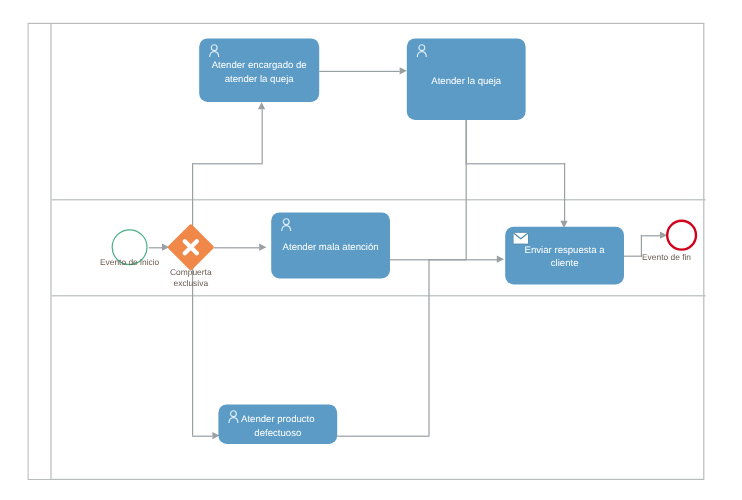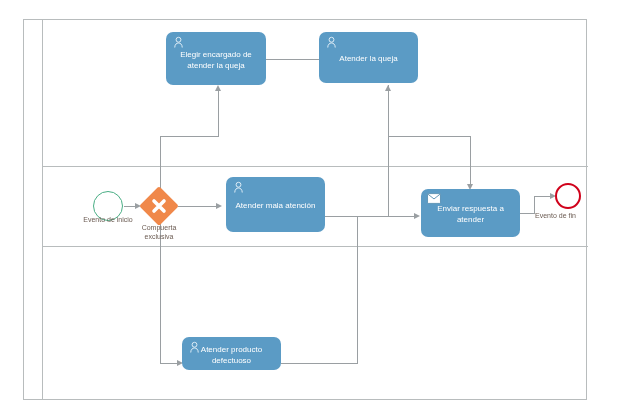--- a/index.html
+++ b/index.html
@@ -233,45 +233,45 @@
     </svg>
   </div>
   <div class="shape-label" style="left:114px; top:223px; width:90px;">Compuerta</div>
   <div class="shape-label" style="left:114px; top:232px; width:90px;">exclusiva</div>
 
   <div class="task" style="left:166px; top:32px; width:100px; height:53px;">
     <svg class="task-icon" viewBox="0 0 16 16">
       <circle cx="8" cy="4.6" r="3" fill="none" stroke="#dfeef7" stroke-width="1.2"></circle>
       <path d="M3.4 14.2 C3.4 10.4 5.6 8.6 8 8.6 C10.4 8.6 12.6 10.4 12.6 14.2" fill="none" stroke="#dfeef7" stroke-width="1.2"></path>
     </svg>
-    <span class="label">Elegir encargado de atender la queja</span>
-  </div>
-
-  <div class="task" style="left:319px; top:32px; width:99px; height:51px;">
+    <span class="label">Atender encargado de atender la queja</span>
+  </div>
+
+  <div class="task" style="left:339px; top:32px; width:99px; height:68px;">
     <svg class="task-icon" viewBox="0 0 16 16">
       <circle cx="8" cy="4.6" r="3" fill="none" stroke="#dfeef7" stroke-width="1.2"></circle>
       <path d="M3.4 14.2 C3.4 10.4 5.6 8.6 8 8.6 C10.4 8.6 12.6 10.4 12.6 14.2" fill="none" stroke="#dfeef7" stroke-width="1.2"></path>
     </svg>
     <span class="label">Atender la queja</span>
   </div>
 
   <div class="task" style="left:226px; top:177px; width:99px; height:55px;">
     <svg class="task-icon" viewBox="0 0 16 16">
       <circle cx="8" cy="4.6" r="3" fill="none" stroke="#dfeef7" stroke-width="1.2"></circle>
       <path d="M3.4 14.2 C3.4 10.4 5.6 8.6 8 8.6 C10.4 8.6 12.6 10.4 12.6 14.2" fill="none" stroke="#dfeef7" stroke-width="1.2"></path>
     </svg>
     <span class="label">Atender mala atención</span>
   </div>
 
   <div class="task" style="left:421px; top:189px; width:99px; height:48px;">
     <svg class="task-icon" viewBox="0 0 18 14" style="width:14px;height:11px;">
       <rect x="0.7" y="0.7" width="16.6" height="12.6" rx="0.8" fill="#ffffff" stroke="#4b86ab" stroke-width="1"></rect>
       <path d="M1.2 1.4 L9 7.6 L16.8 1.4" fill="none" stroke="#4b86ab" stroke-width="1.1"></path>
     </svg>
-    <span class="label">Enviar respuesta a atender</span>
+    <span class="label">Enviar respuesta a cliente</span>
   </div>
 
   <div class="task" style="left:182px; top:337px; width:99px; height:33px;">
     <svg class="task-icon" viewBox="0 0 16 16">
       <circle cx="8" cy="4.6" r="3" fill="none" stroke="#dfeef7" stroke-width="1.2"></circle>
       <path d="M3.4 14.2 C3.4 10.4 5.6 8.6 8 8.6 C10.4 8.6 12.6 10.4 12.6 14.2" fill="none" stroke="#dfeef7" stroke-width="1.2"></path>
     </svg>
     <span class="label">Atender producto defectuoso</span>
   </div>
 

